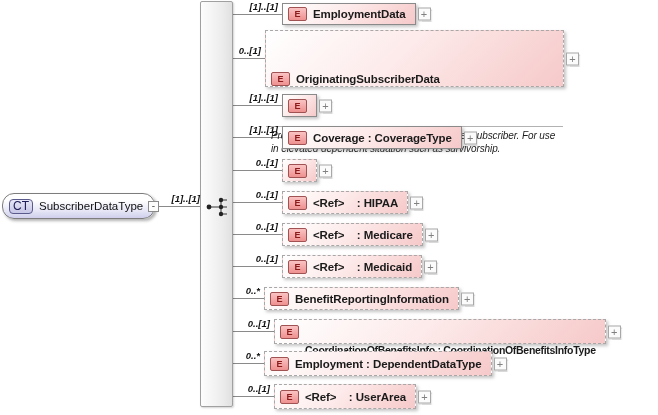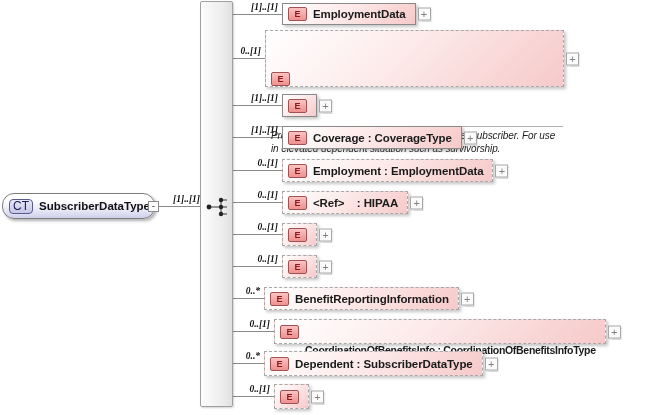--- a/index.html
+++ b/index.html
@@ -3,37 +3,37 @@
 <meta charset="utf-8">
 <style>
   html,body{margin:0;padding:0;background:#fff;}
   .canvas{position:relative;width:658px;height:415px;background:#ffffff;overflow:hidden;
           font-family:"Liberation Sans", sans-serif;}
   
   .hline{position:absolute;height:1px;background:#8a8a8a;z-index:0;}
   
   .card{position:absolute;width:60px;height:12px;text-align:right;
         font-size:9.5px;font-weight:bold;font-style:italic;color:#111;
-        line-height:12px;z-index:3;white-space:pre;font-family:Liberation Serif, serif;}
+        line-height:12px;z-index:3;white-space:pre;}
   
   .seqbar{position:absolute;left:200px;top:1px;width:33px;height:406px;
           background:linear-gradient(to right,#fdfdfd,#ececec 70%,#e0e0e0);
           border:1px solid #a0a0a0;border-radius:2px;
           box-shadow:1px 1px 2px rgba(0,0,0,0.18);z-index:1;box-sizing:border-box;}
   .seqicon{position:absolute;left:205px;top:196px;z-index:2;}
   
   .ctbox{position:absolute;left:2px;top:193px;width:153px;height:26px;box-sizing:border-box;
          display:flex;align-items:center;gap:6px;padding:0 10px 0 6px;
          background:linear-gradient(180deg,#ffffff 25%,#e6e6f6 70%,#cfcfec);
          border:1px solid #7d7d7d;border-radius:12px;
          box-shadow:2px 2px 3px rgba(0,0,0,0.3);z-index:2;}
   .ctbadge{flex:none;padding:0 3px;height:13px;line-height:12px;font-size:12px;font-weight:normal;
            color:#20205a;background:linear-gradient(180deg,#e8e8f8,#c6c6e6);
            border:1px solid #5a5a8c;border-radius:4px;}
-  .ctlabel{font-size:11.5px;font-weight:bold;color:#111;white-space:pre;}
+  .ctlabel{font-size:11.5px;font-weight:normal;color:#111;white-space:pre;}
   .minusbox{position:absolute;left:148px;top:201px;width:11px;height:11px;box-sizing:border-box;
             background:#fcfcfc;border:1px solid #8a8a8a;color:#555;
             font-size:10px;line-height:8px;text-align:center;z-index:3;}
   
   .el{position:absolute;display:inline-flex;align-items:center;gap:6px;
       padding:0 9px 0 5px;box-sizing:border-box;white-space:pre;
       background:linear-gradient(135deg,#ffffff 0%,#fdeaea 45%,#f6c9c9 100%);
       box-shadow:2px 2px 3px rgba(90,90,90,0.35);z-index:2;}
   .el.solid{border:1px solid #8a8a8a;}
   .el.dashed{border:1px dashed #a8a8a8;}
@@ -86,20 +86,21 @@
     <span class="ebadge">E</span>
     <span class="elabel">EmploymentData</span>
     <div class="plus">+</div>
   </div>
 
   <div class="hline" style="top:58px;left:233px;width:32px"></div>
   <div class="card" style="left:201px;top:45px">0..[1]</div>
   <div class="el dashed annotated" style="top:30px;left:265px;width:299px;height:57px">
     <div class="el-header">
       <span class="ebadge">E</span>
+      <span class="elabel">OriginatingSubscriberData</span>
     </div>
     <div class="annotation">Provides a link from this subscriber to another subscriber.  For use in elevated dependent situation such as survivorship.</div>
     <div class="plus">+</div>
   </div>
 
   <div class="hline" style="top:105px;left:233px;width:49px"></div>
   <div class="card" style="left:218px;top:92px">[1]..[1]</div>
   <div class="el solid" style="top:94px;left:282px;height:23px">
     <span class="ebadge">E</span>
     <div class="plus">+</div>
@@ -110,43 +111,44 @@
   <div class="el solid" style="top:126px;left:282px;height:23px">
     <span class="ebadge">E</span>
     <span class="elabel">Coverage : CoverageType</span>
     <div class="plus">+</div>
   </div>
 
   <div class="hline" style="top:170px;left:233px;width:49px"></div>
   <div class="card" style="left:218px;top:157px">0..[1]</div>
   <div class="el dashed" style="top:159px;left:282px;height:23px">
     <span class="ebadge">E</span>
-    <span class="elabel">Employment : EmploymentData</span>
     <div class="plus">+</div>
   </div>
 
   <div class="hline" style="top:202px;left:233px;width:49px"></div>
   <div class="card" style="left:218px;top:189px">0..[1]</div>
   <div class="el dashed" style="top:191px;left:282px;height:23px">
     <span class="ebadge">E</span>
     <span class="elabel">&lt;Ref&gt;    : HIPAA</span>
     <div class="plus">+</div>
   </div>
 
   <div class="hline" style="top:234px;left:233px;width:49px"></div>
   <div class="card" style="left:218px;top:221px">0..[1]</div>
   <div class="el dashed" style="top:223px;left:282px;height:23px">
     <span class="ebadge">E</span>
+    <span class="elabel">&lt;Ref&gt;    : Medicare</span>
     <div class="plus">+</div>
   </div>
 
   <div class="hline" style="top:266px;left:233px;width:49px"></div>
   <div class="card" style="left:218px;top:253px">0..[1]</div>
   <div class="el dashed" style="top:255px;left:282px;height:23px">
     <span class="ebadge">E</span>
+    <span class="elabel">&lt;Ref&gt;    : Medicaid</span>
     <div class="plus">+</div>
   </div>
 
   <div class="hline" style="top:298px;left:233px;width:31px"></div>
   <div class="card" style="left:200px;top:285px">0..*</div>
   <div class="el dashed" style="top:287px;left:264px;height:23px">
     <span class="ebadge">E</span>
     <span class="elabel">BenefitReportingInformation</span>
     <div class="plus">+</div>
   </div>
@@ -156,24 +158,25 @@
   <div class="el dashed tight" style="top:319px;left:274px;height:25px">
     <span class="ebadge">E</span>
     <span class="elabel">CoordinationOfBenefitsInfo : CoordinationOfBenefitsInfoType</span>
     <div class="plus">+</div>
   </div>
 
   <div class="hline" style="top:363px;left:233px;width:31px"></div>
   <div class="card" style="left:200px;top:350px">0..*</div>
   <div class="el dashed" style="top:351px;left:264px;height:25px">
     <span class="ebadge">E</span>
-    <span class="elabel">Dependent : SubscriberDataType</span>
+    <span class="elabel">Employment : DependentDataType</span>
     <div class="plus">+</div>
   </div>
 
   <div class="hline" style="top:396px;left:233px;width:41px"></div>
   <div class="card" style="left:210px;top:383px">0..[1]</div>
   <div class="el dashed" style="top:384px;left:274px;height:25px">
     <span class="ebadge">E</span>
+    <span class="elabel">&lt;Ref&gt;    : UserArea</span>
     <div class="plus">+</div>
   </div>
 
 </div>
 
 </body></html>

